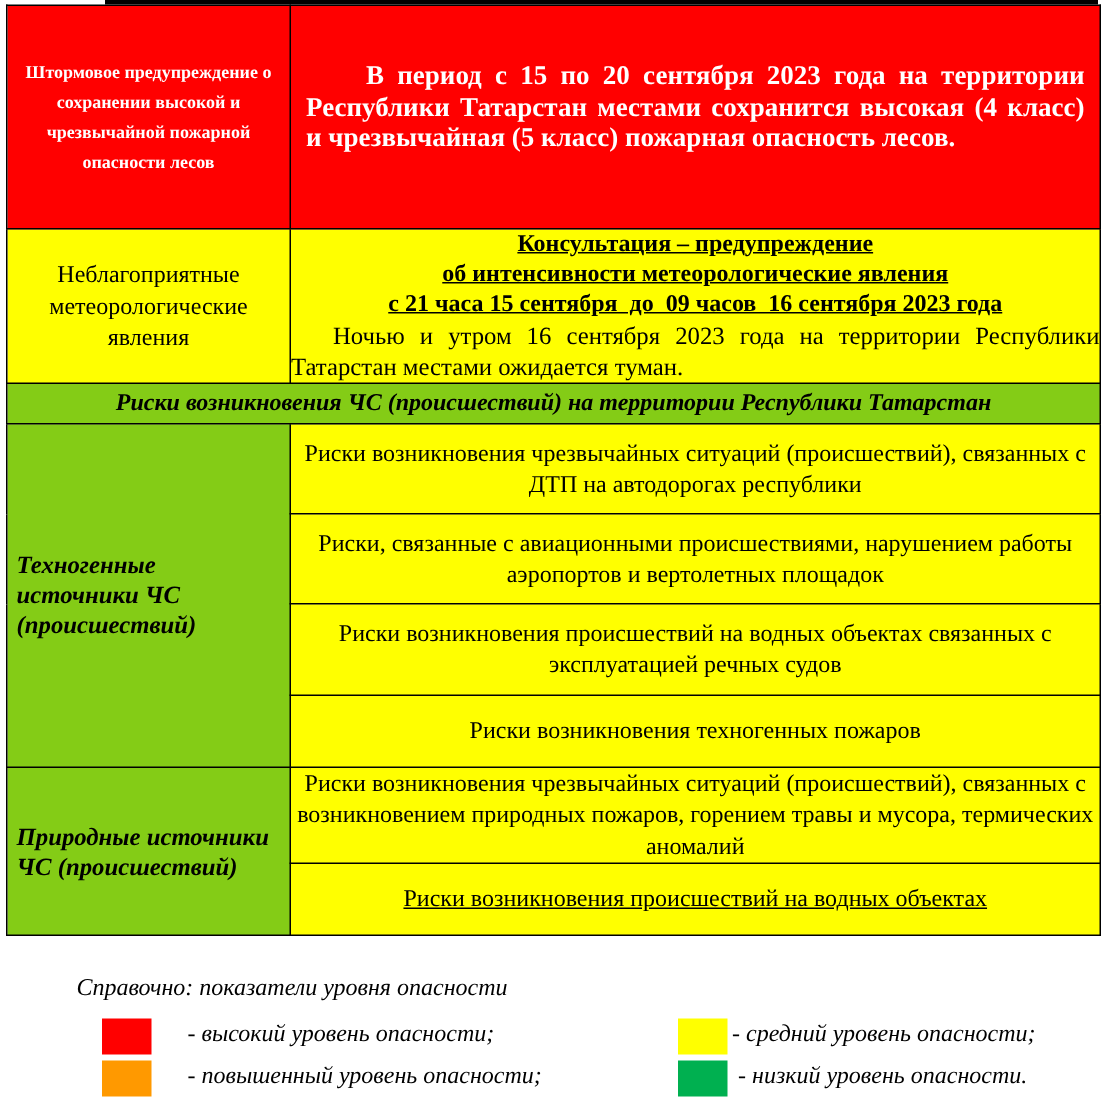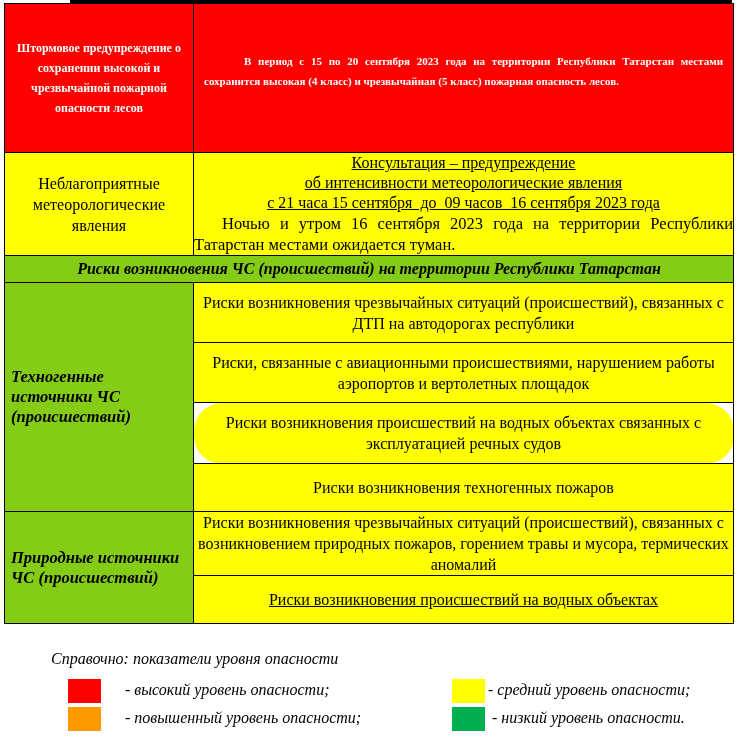--- a/index.html
+++ b/index.html
@@ -9,31 +9,31 @@
   .top-strip .black { position: absolute; left: 70px; top: 0; width: 662px; height: 3px; background: #000; }
   table.main { position: absolute; left: 4px; top: 3px; width: 729px; border-collapse: collapse; table-layout: fixed; }
   table.main td { border: 1.5px solid #000; padding: 0; vertical-align: middle; }
   col.c1 { width: 189px; }
   col.c2 { width: 540px; }
   .red { background: #ff0000; color: #ffffff; }
   .yellow { background: #ffff00; }
   .white { background: #84cc16; font-style: italic; }
   .h-storm { height: 148px; }
   .storm-title { font-weight: bold; font-size: 12px; line-height: 20px; text-align: center; padding: 0 6px; }
-  .storm-text { font-weight: bold; font-size: 11px; line-height: 20.5px; text-align: justify; padding: 0 10px 14px 10px; text-indent: 40px; }
+  .storm-text { font-weight: bold; font-size: 18px; line-height: 20.5px; text-align: justify; padding: 0 10px 14px 10px; text-indent: 40px; }
   .meteo-title { font-weight: normal; font-size: 16px; line-height: 21px; text-align: center; padding: 0 6px; }
   .meteo-cell { padding: 2px 10px 2px 8px; }
-  .meteo-head { font-weight: normal; font-size: 16px; line-height: 20px; text-align: center; text-decoration: underline; }
+  .meteo-head { font-weight: bold; font-size: 16px; line-height: 20px; text-align: center; text-decoration: underline; }
   .meteo-text { font-size: 16.5px; line-height: 21px; text-align: justify; text-indent: 28px; }
   .risk-header { font-weight: bold; font-size: 16px; text-align: center; height: 26px; line-height: 26px; }
   .src-title { font-weight: bold; font-size: 16.5px; line-height: 20px; text-align: left; padding: 0 6px; }
   .risk-cell { font-size: 16px; line-height: 21px; text-align: center; padding: 0 6px; }
   .r1 { height: 59px; }
   .r2 { height: 59px; }
-  .r3 { height: 60px; border-radius: 28px; }
+  .r3 { height: 60px; }
   .r4 { height: 47px; }
   .r5 { height: 62px; }
   .r6 { height: 47px; text-decoration: underline; }
   .legend { position: absolute; left: 18px; top: 646px; width: 593px; height: 100px; font-style: italic; font-size: 16px; }
   .legend-title { position: absolute; left: 33px; top: 4px; }
   .legend-item { position: absolute; height: 24px; }
   .swatch { position: absolute; left: 0; top: 0; width: 33px; height: 24px; }
   .legend-label { position: absolute; top: 2px; white-space: nowrap; }
 </style>
 </head>

